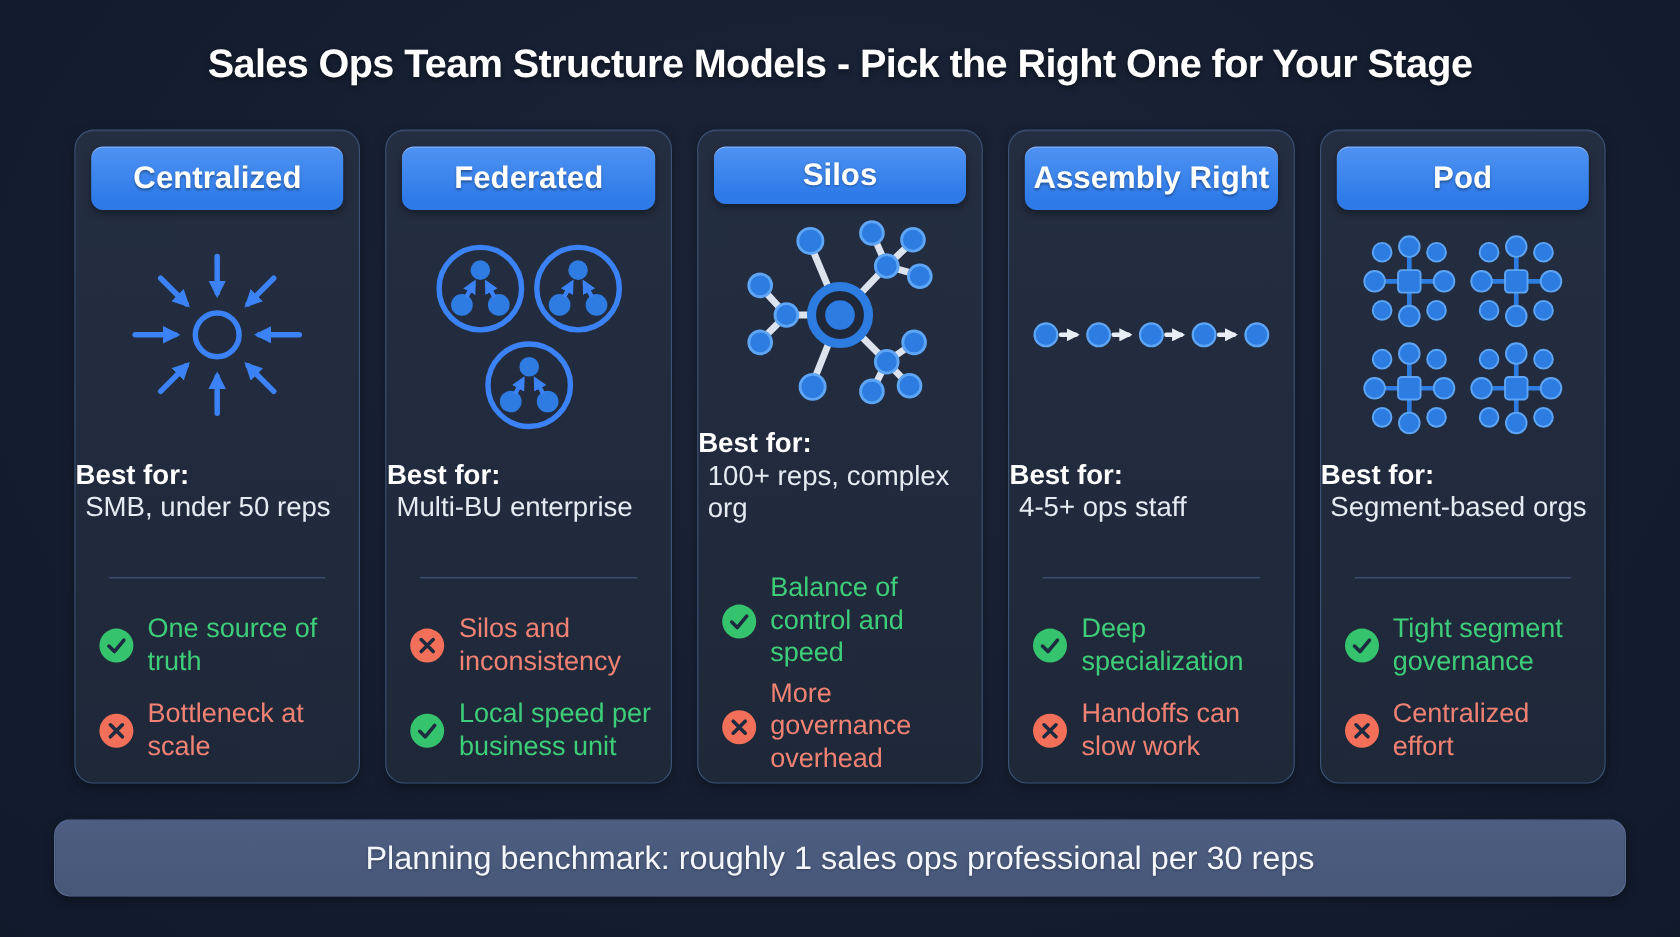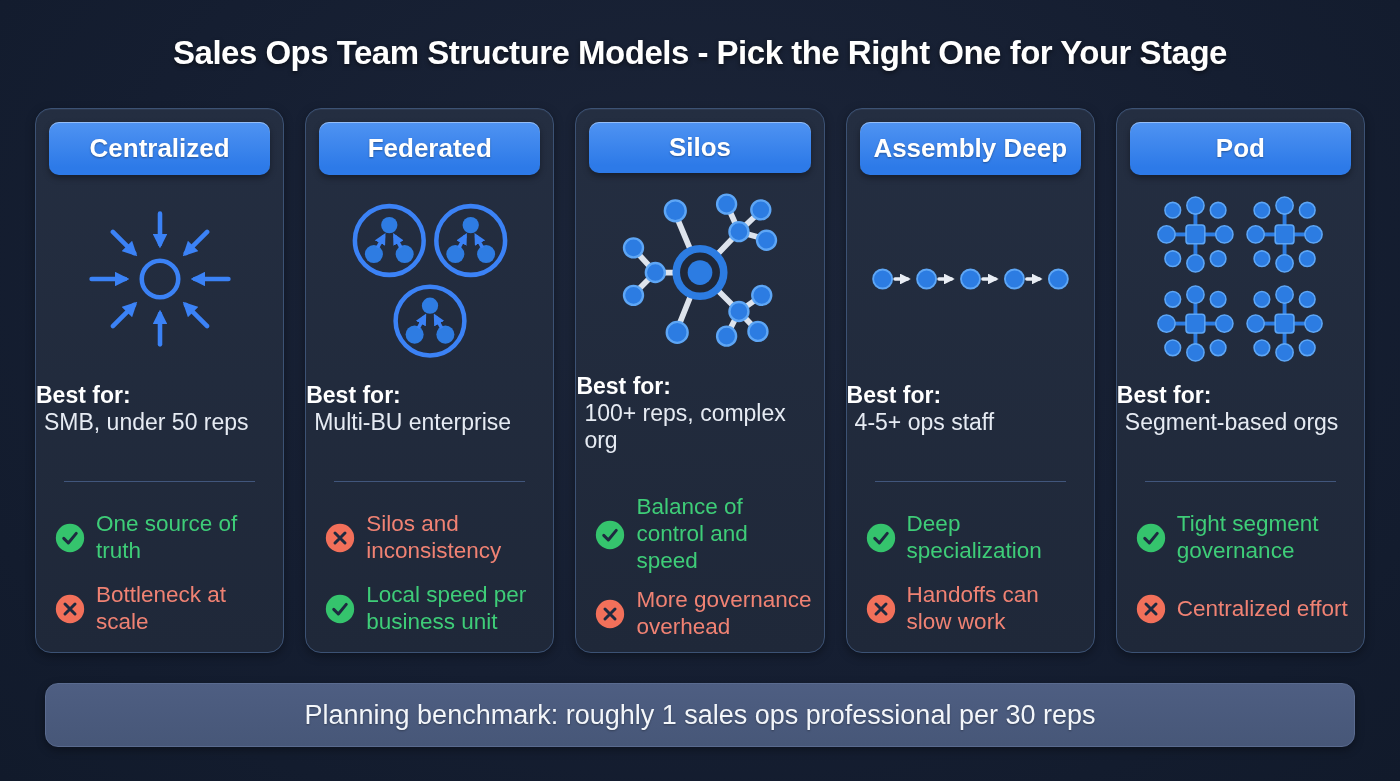--- a/index.html
+++ b/index.html
@@ -14,21 +14,21 @@
     text-align:center;
     font-size:33px;
     font-weight:700;
     letter-spacing:-0.5px;
     color:#ffffff;
     text-shadow:0 2px 4px rgba(0,0,0,.5);
   }
   .cards {
     display:flex;
     gap:21px;
-    padding:0 35px;
+    padding:0 62px;
     margin-top:36px;
   }
   .card {
     flex:1 1 0;
     height:545px;
     background:linear-gradient(180deg,#242e41 0%, #1f2839 100%);
     border:1.5px solid #3c5274;
     border-radius:16px;
     box-shadow:0 3px 10px rgba(0,0,0,.35), inset 0 1px 0 rgba(140,170,220,.08);
     display:flex;
@@ -245,21 +245,21 @@
       <div class="item">
         <svg width="30" height="30" viewBox="0 0 36 36">
             <use href="#cross-badge"></use>
           </svg>
         <span class="con-text">More governance overhead</span>
       </div>
     </div>
   </article>
 
   <article class="card">
-    <div class="pill">Assembly Deep</div>
+    <div class="pill">Assembly Right</div>
     <div class="icon-area">
       <svg width="205" height="38" viewBox="0 0 280 50">
         <g stroke="#e9edf4" stroke-width="5" stroke-linecap="round">
           <line x1="37" y1="25" x2="54" y2="25" marker-end="url(#ah-white)"></line>
           <line x1="97" y1="25" x2="114" y2="25" marker-end="url(#ah-white)"></line>
           <line x1="157" y1="25" x2="174" y2="25" marker-end="url(#ah-white)"></line>
           <line x1="217" y1="25" x2="234" y2="25" marker-end="url(#ah-white)"></line>
         </g>
         <g fill="#2c7ce2" stroke="#5ea6f5" stroke-width="2.5">
           <circle cx="20" cy="25" r="13"></circle>

